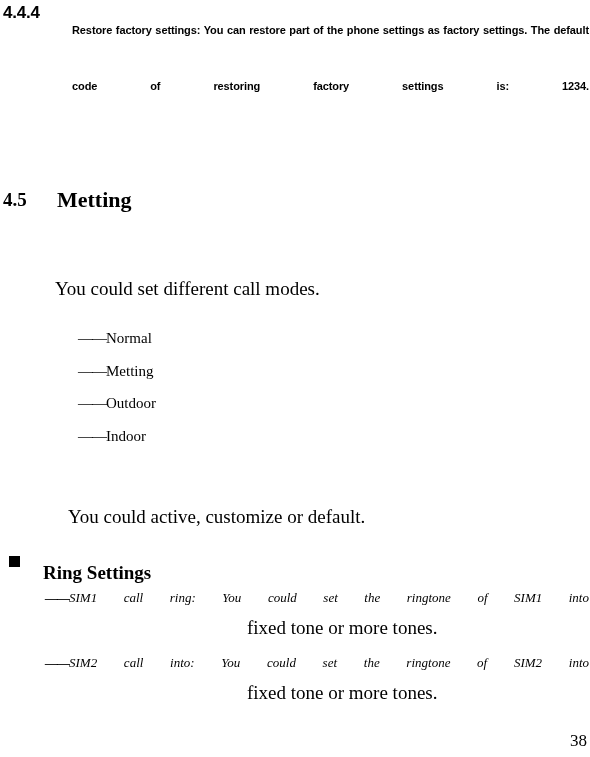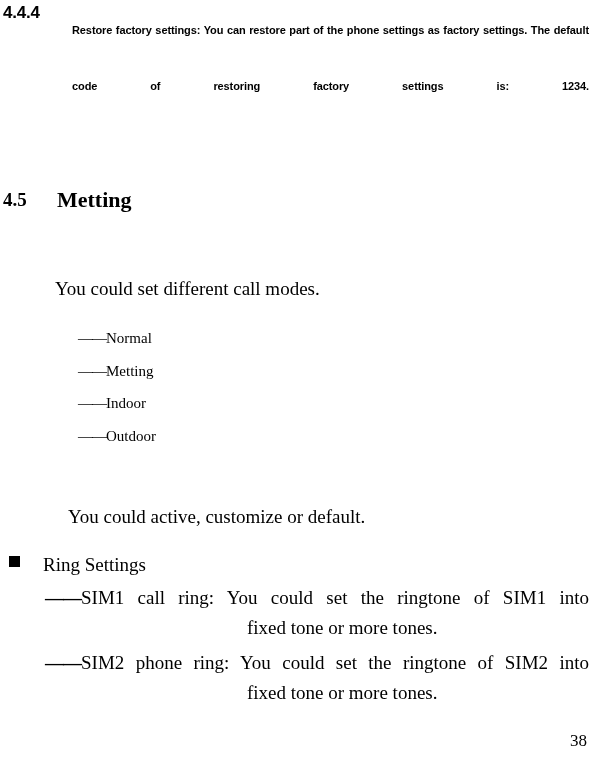--- a/index.html
+++ b/index.html
@@ -127,41 +127,42 @@
     position: absolute;
     left: 9px;
     top: 7px;
     width: 11px;
     height: 11px;
     background: #000000;
   }
   .bullet-head-text {
     position: absolute;
     left: 43px;
-    top: 4px;
-    font-family: "Liberation Serif", "DejaVu Serif", serif;
-    font-weight: normal;
+    top: 12px;
+    font-family: "Liberation Serif", "DejaVu Serif", serif;
+    font-weight: bold;
     font-size: 19px;
     line-height: 24px;
     white-space: nowrap;
   }
 
   
   .ring-entry {
     position: absolute;
     left: 45px;
     width: 544px;
   }
   .ring-line1 {
     font-family: "Liberation Serif", "DejaVu Serif", serif;
-    font-size: 19px;
+    font-size: 13px;
     line-height: 30px;
     text-align: justify;
     text-align-last: justify;
     white-space: normal;
+    font-style: italic;
   }
   .ring-dash {
     font-weight: bold;
     letter-spacing: -1px;
   }
   .ring-line2 {
     font-family: "Liberation Serif", "DejaVu Serif", serif;
     font-size: 19px;
     line-height: 30px;
     padding-left: 202px;
@@ -199,40 +200,40 @@
   <div class="para para-intro">You could set different call modes.</div>
 
   <div class="mode-list">
     <div class="mode-item">
       <span class="mode-dash">——</span><span>Normal</span>
     </div>
     <div class="mode-item">
       <span class="mode-dash">——</span><span>Metting</span>
     </div>
     <div class="mode-item">
+      <span class="mode-dash">——</span><span>Outdoor</span>
+    </div>
+    <div class="mode-item">
       <span class="mode-dash">——</span><span>Indoor</span>
-    </div>
-    <div class="mode-item">
-      <span class="mode-dash">——</span><span>Outdoor</span>
     </div>
   </div>
 
   <div class="para para-outro">You could active, customize or default.</div>
 
   <div class="bullet-head">
     <div class="bullet-square"></div>
     <div class="bullet-head-text">Ring Settings</div>
   </div>
 
   <div class="ring-entry ring-1">
     <div class="ring-line1"><span class="ring-dash">——</span><span>SIM1 call ring: You could set the ringtone of SIM1 into</span></div>
     <div class="ring-line2">fixed tone or more tones.</div>
   </div>
 
   <div class="ring-entry ring-2">
-    <div class="ring-line1"><span class="ring-dash">——</span><span>SIM2 phone ring: You could set the ringtone of SIM2 into</span></div>
+    <div class="ring-line1"><span class="ring-dash">——</span><span>SIM2 call into: You could set the ringtone of SIM2 into</span></div>
     <div class="ring-line2">fixed tone or more tones.</div>
   </div>
 
 
   <div class="page-number">38</div>
 
 </div>
 
 </body></html>

